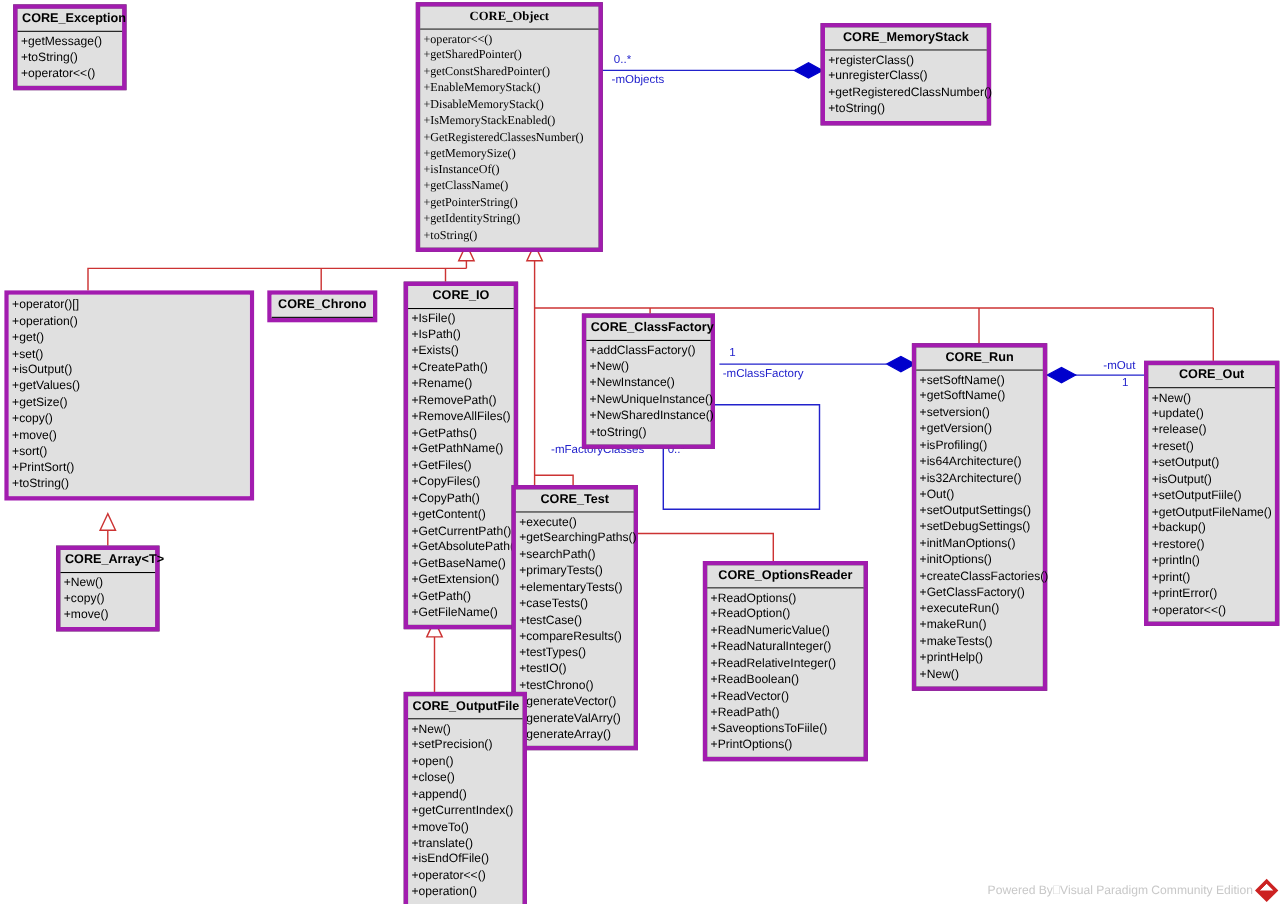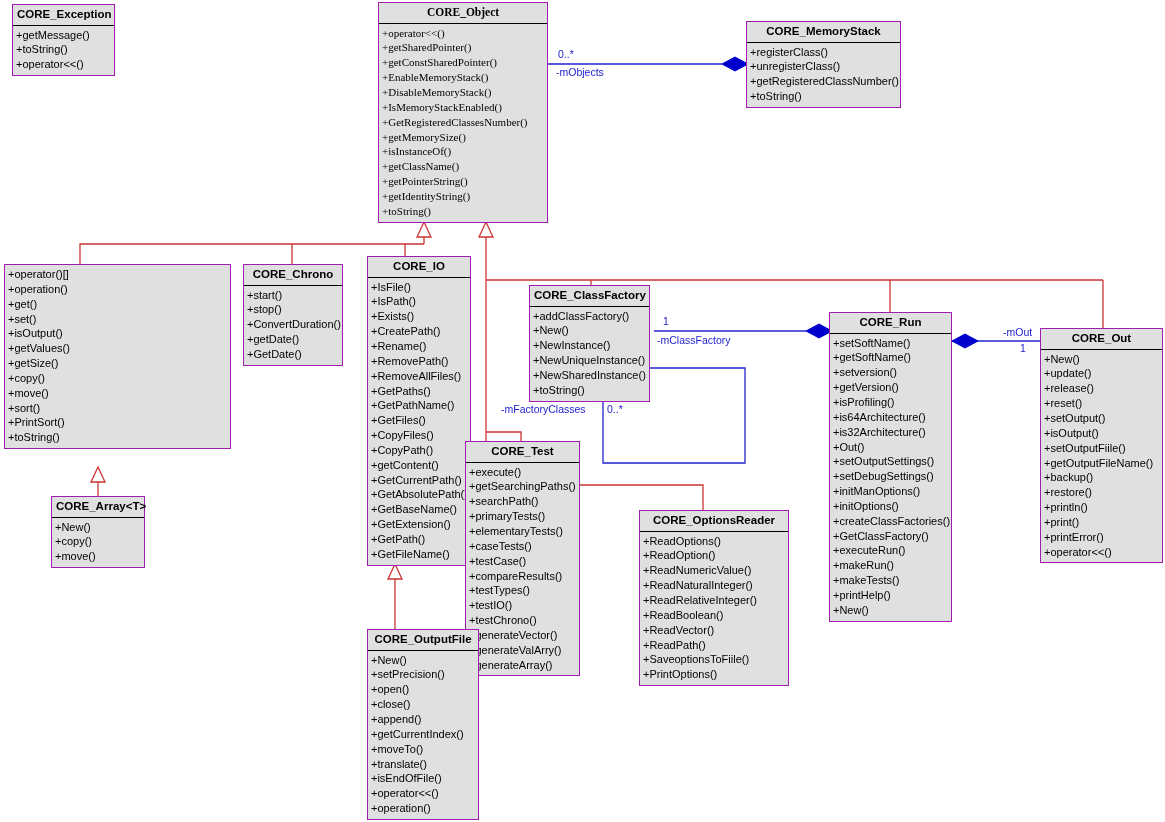--- a/index.html
+++ b/index.html
@@ -19,21 +19,21 @@
   }
   #edges {
     position: absolute;
     left: 0; top: 0;
     width: 1165px; height: 822px;
     pointer-events: none;
   }
   .uml-class {
     position: absolute;
     box-sizing: border-box;
-    border: 1px solid #a21caf;
+    border: 4px solid #a21caf;
     background: #404040;
     font-size: 11px;
     line-height: 14.6px;
     color: #000000;
   }
   .uml-class .cls-name {
     text-align: center;
     font-weight: bold;
     font-size: 11.5px;
     padding: 2px 4px 3px 4px;
@@ -210,27 +210,20 @@
           <div class="member">+getSize()</div>
           <div class="member">+copy()</div>
           <div class="member">+move()</div>
           <div class="member">+sort()</div>
           <div class="member">+PrintSort()</div>
           <div class="member">+toString()</div>
         </div>
       </div>
       <div class="uml-class" style="left: 243px; top: 264px; width: 100px;">
         <div class="cls-name">CORE_Chrono</div>
-        <div class="cls-members">
-          <div class="member">+start()</div>
-          <div class="member">+stop()</div>
-          <div class="member">+ConvertDuration()</div>
-          <div class="member">+getDate()</div>
-          <div class="member">+GetDate()</div>
-        </div>
       </div>
       <div class="uml-class" style="left: 367px; top: 256px; width: 104px;">
         <div class="cls-name">CORE_IO</div>
         <div class="cls-members">
           <div class="member">+IsFile()</div>
           <div class="member">+IsPath()</div>
           <div class="member">+Exists()</div>
           <div class="member">+CreatePath()</div>
           <div class="member">+Rename()</div>
           <div class="member">+RemovePath()</div>
@@ -356,13 +349,17 @@
           <div class="member">+getCurrentIndex()</div>
           <div class="member">+moveTo()</div>
           <div class="member">+translate()</div>
           <div class="member">+isEndOfFile()</div>
           <div class="member">+operator&lt;&lt;()</div>
           <div class="member">+operation()</div>
         </div>
       </div>
     </div>
 
+  <div id="watermark">
+    <span>Powered By⎕Visual Paradigm Community Edition</span>
+    <span class="vp-logo"></span>
+  </div>
 </div>
 
 </body></html>

